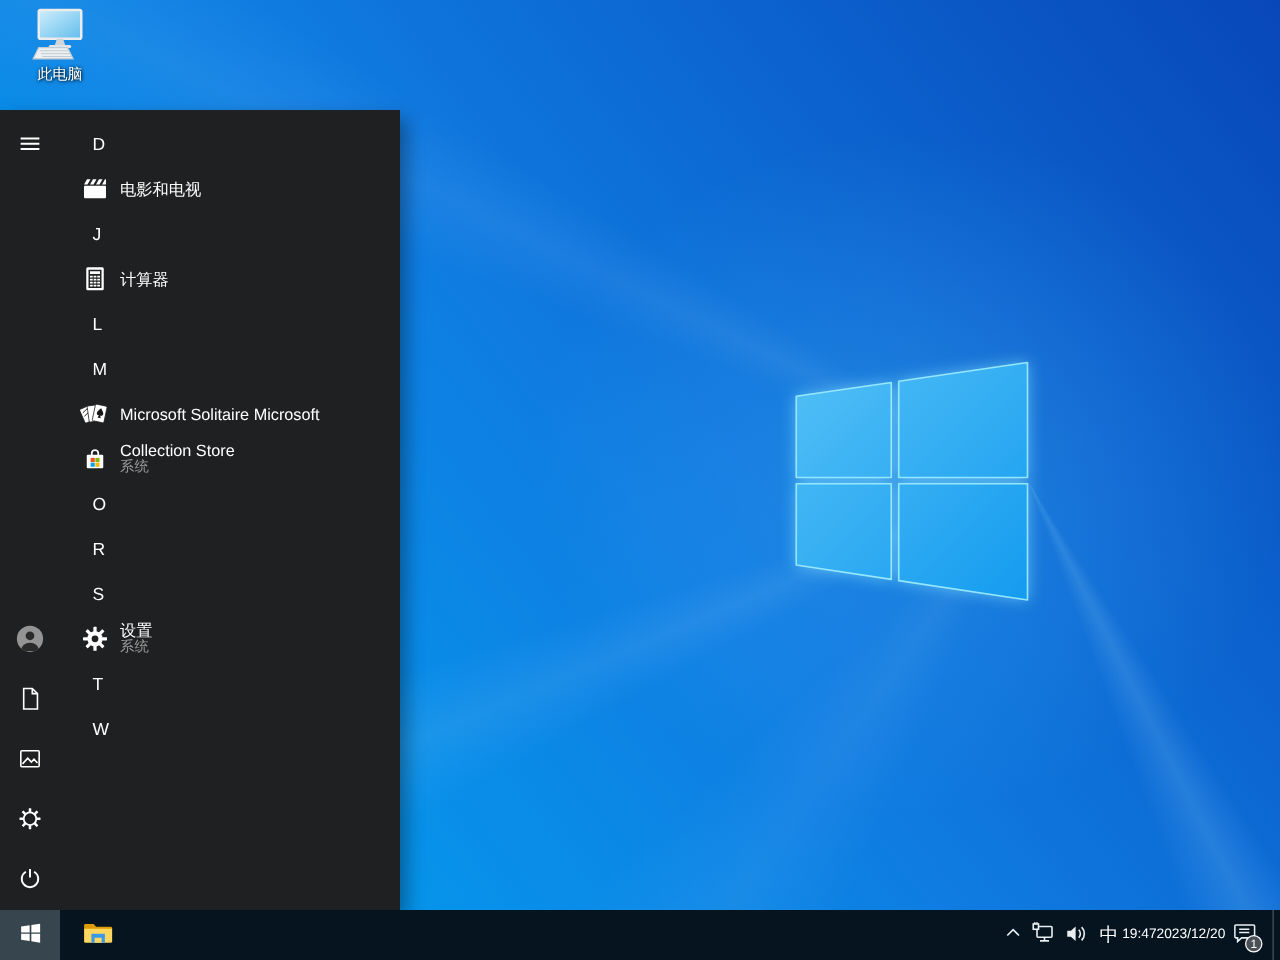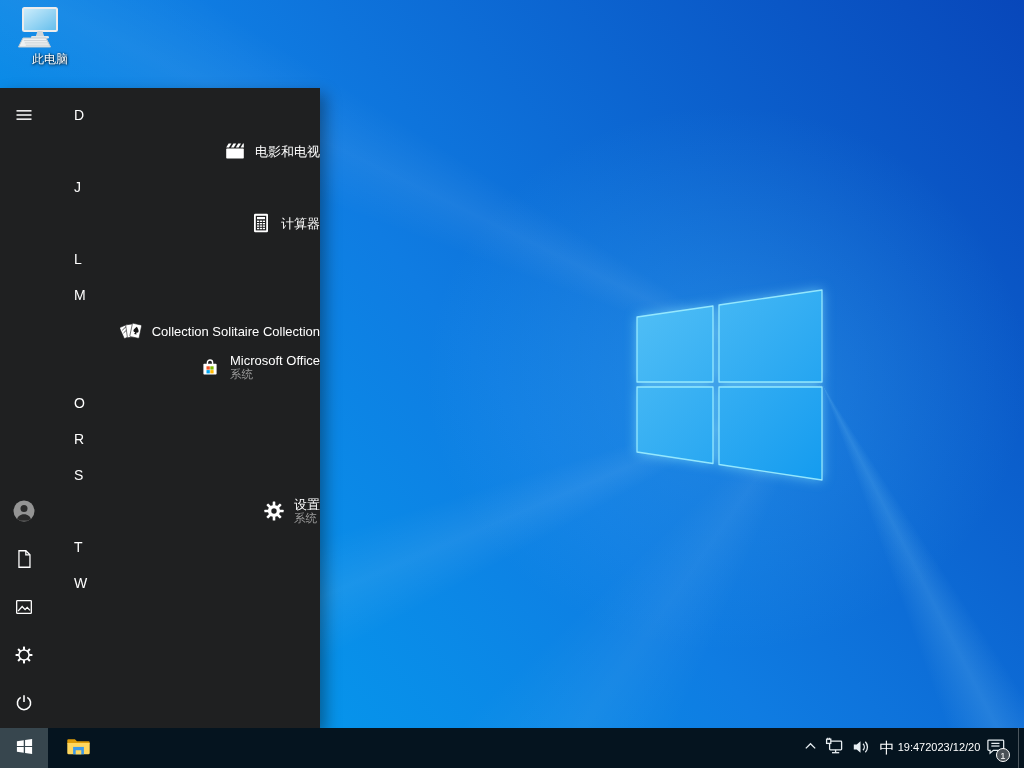--- a/index.html
+++ b/index.html
@@ -16,36 +16,36 @@
         rgba(255,255,255,0) 0deg,
         rgba(255,255,255,0) 147deg, rgba(170,235,255,0.15) 153deg, rgba(255,255,255,0) 160deg,
         rgba(255,255,255,0) 203deg, rgba(255,255,255,0.05) 215deg, rgba(255,255,255,0) 227deg,
         rgba(255,255,255,0) 241deg, rgba(255,255,255,0.07) 247deg, rgba(255,255,255,0) 253deg,
         rgba(255,255,255,0) 290deg, rgba(255,255,255,0.06) 296deg, rgba(255,255,255,0) 302deg,
         rgba(255,255,255,0) 360deg);}
   .win-logo{position:absolute;left:630px;top:285px;width:200px;height:200px;
     filter:drop-shadow(0 0 6px rgba(140,235,255,0.55));}
 
   
-  .desktop-icon{position:absolute;left:12px;top:6px;width:56px;text-align:right;cursor:default;}
+  .desktop-icon{position:absolute;left:20px;top:6px;width:56px;text-align:center;cursor:default;}
   .desktop-icon svg{display:block;margin:0 auto;}
   .di-label{margin-top:1px;font-size:12px;color:#fff;text-shadow:0 1px 3px rgba(0,0,0,.8),1px 0 2px rgba(0,0,0,.6);}
 
   
   .start-menu{position:absolute;left:0;top:88px;width:320px;height:640px;background:#1f2021;
     display:flex;box-shadow:6px 6px 14px rgba(0,0,0,.35);}
   .rail{position:relative;width:48px;flex:0 0 48px;}
   .rail-btn{width:48px;height:48px;display:flex;align-items:center;justify-content:center;
     background:transparent;border:0;padding:0;cursor:pointer;}
   .rail-btn.hamburger{position:absolute;top:4px;left:0;}
   .rail-bottom{position:absolute;bottom:0;left:0;display:flex;flex-direction:column;}
   .app-list{flex:1;padding-top:9px;overflow:hidden;}
   .sm-header{height:36px;display:flex;align-items:center;padding-left:26px;cursor:pointer;}
   .sm-header span{color:#fff;font-size:14px;}
-  .sm-app{height:36px;display:flex;align-items:center;padding-left:16px;cursor:pointer;justify-content:flex-end;}
+  .sm-app{height:36px;display:flex;align-items:center;padding-left:16px;cursor:pointer;}
   .sm-icon{width:24px;height:24px;flex:0 0 24px;display:flex;align-items:center;justify-content:center;}
   .sm-icon svg{width:24px;height:24px;}
   .sm-texts{display:flex;flex-direction:column;margin-left:8px;justify-content:center;}
   .sm-title{color:#fff;font-size:13px;line-height:15px;}
   .sm-sub{color:#9b9b9b;font-size:11.5px;line-height:13px;}
   .sm-chevron{margin-left:auto;margin-right:17px;width:14px;height:14px;display:flex;}
   .sm-chevron svg{width:14px;height:14px;}
 
   
   .taskbar{position:absolute;left:0;bottom:0;width:1024px;height:40px;background:#05141f;
@@ -238,36 +238,36 @@
             <svg viewBox="0 0 24 24">
               <rect x="1.5" y="6.5" width="8.5" height="12" rx="1" fill="#fff" stroke="#1f2021" stroke-width="0.6" transform="rotate(-24 5.75 12.5)"></rect>
               <line x1="3" y1="10" x2="8.5" y2="8" stroke="#1f2021" stroke-width="0.7" transform="rotate(-24 5.75 12.5)"></line>
               <line x1="3" y1="13" x2="8.5" y2="11" stroke="#1f2021" stroke-width="0.7" transform="rotate(-24 5.75 12.5)"></line>
               <rect x="6.5" y="5.2" width="9" height="13" rx="1" fill="#fff" stroke="#1f2021" stroke-width="0.6" transform="rotate(-8 11 11.7)"></rect>
               <rect x="11" y="5" width="9.5" height="13.6" rx="1" fill="#fff" stroke="#1f2021" stroke-width="0.6" transform="rotate(12 15.75 11.8)"></rect>
               <path d="M16 7.6 C14.4 9.6 13.4 10.6 13.4 11.9 a1.55 1.55 0 0 0 2.1 1.45 l-0.75 2.05 h2.5 l-0.75 -2.05 a1.55 1.55 0 0 0 2.1 -1.45 c0 -1.3 -1 -2.3 -2.6 -4.3 Z" fill="#161616" transform="rotate(12 16 12)"></path>
             </svg>
           </span>
           <span class="sm-texts">
-            <span class="sm-title">Collection Solitaire Collection</span>
+            <span class="sm-title">Microsoft Solitaire Microsoft</span>
           </span>
         </div>
         <div class="sm-app">
           <span class="sm-icon">
             <svg viewBox="0 0 24 24">
               <path d="M9.4 9 V7.6 a2.6 2.6 0 0 1 5.2 0 V9" fill="none" stroke="#fff" stroke-width="1.4"></path>
               <rect x="5.4" y="8.8" width="13.2" height="10.8" rx="0.8" fill="#fff"></rect>
               <rect x="8.5" y="11.3" width="3.3" height="3.3" fill="#f25022"></rect>
               <rect x="12.3" y="11.3" width="3.3" height="3.3" fill="#7fba00"></rect>
               <rect x="8.5" y="15.1" width="3.3" height="3.3" fill="#00a4ef"></rect>
               <rect x="12.3" y="15.1" width="3.3" height="3.3" fill="#ffb900"></rect>
             </svg>
           </span>
           <span class="sm-texts">
-            <span class="sm-title">Microsoft Office</span>
+            <span class="sm-title">Collection Store</span>
             <span class="sm-sub">系统</span>
           </span>
         </div>
         <div class="sm-header">
           <span>O</span>
         </div>
         <div class="sm-header">
           <span>R</span>
         </div>
         <div class="sm-header">

